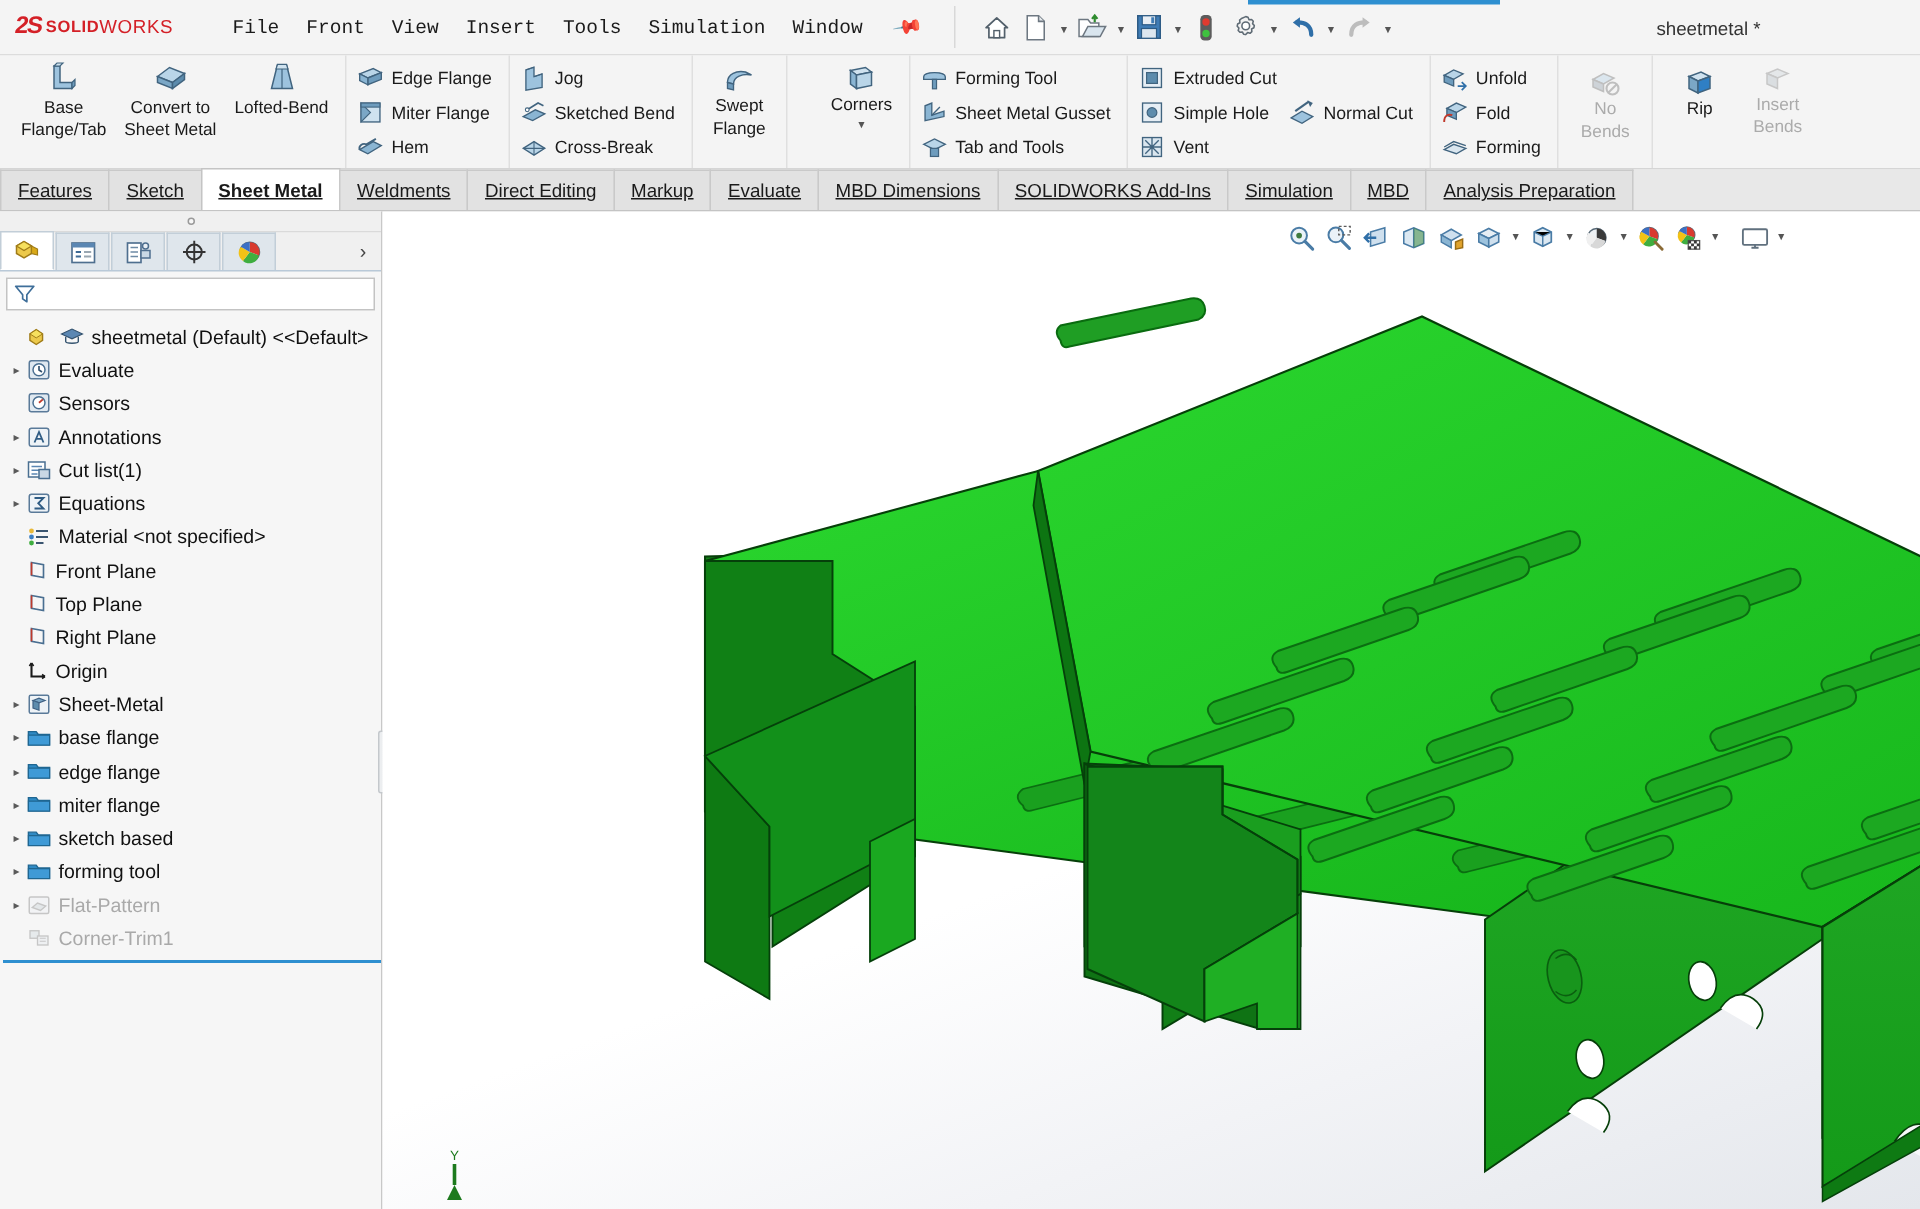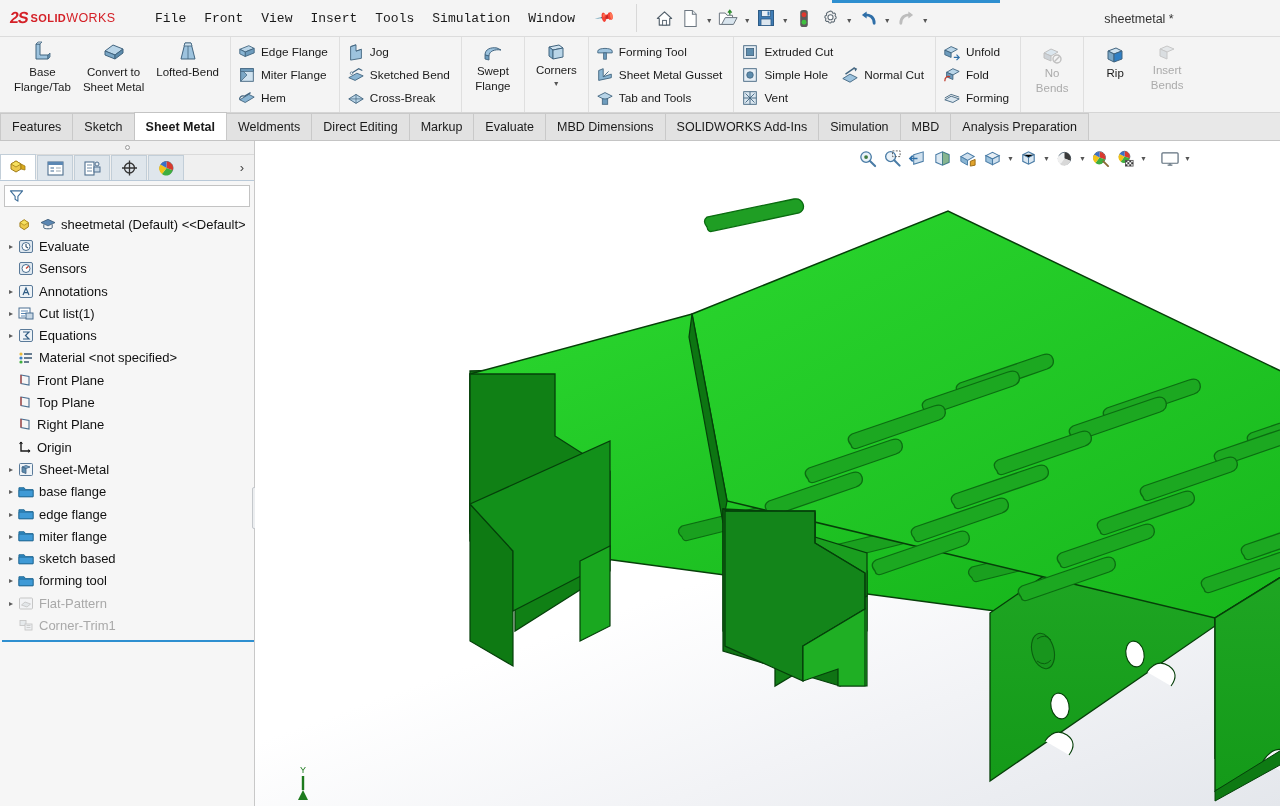--- a/index.html
+++ b/index.html
@@ -67,21 +67,21 @@
 
   
   .cmdtabs {
     position:absolute; left:0; top:113px; width:1280px; height:28px;
     background:#e8e8e8; border-bottom:1px solid #c4c4c4;
     display:flex; align-items:flex-end;
   }
   .ctab {
     height:27px; padding:0 11px; display:flex; align-items:center;
     font-size:12.5px; color:#1a1a1a; background:#e2e2e2;
-    border:1px solid #c9c9c9; border-bottom:none; margin-right:-1px; cursor:default;
+    border:1px solid #c9c9c9; border-bottom:none; margin-right:-1px; cursor:default;text-decoration:underline;
   }
   .ctab.active { background:#fff; font-weight:bold; border-color:#c4c4c4; height:28px; }
 
   
   .leftpanel {
     position:absolute; left:0; top:141px; width:255px; height:665px;
     background:#f6f6f6; border-right:1px solid #c8c8c8;
   }
   .panel-grip {
     height:14px; background:#f0f0f0; border-bottom:1px solid #dadada;
@@ -323,21 +323,21 @@
             <path d="M3 12 C3 6 9 4 15 5 L19 7 C13 6 7 8 7 13 Z" fill="#9dc3de" stroke="#41647f" stroke-width="1"></path>
             <path d="M3 12 L3 16 L7 17 L7 13 Z" fill="#6e9cbd" stroke="#41647f" stroke-width=".9"></path>
           </svg>
         </span>
         <span class="lbl">Swept</span>
         <span class="lbl">Flange</span>
       </div>
     </div>
 
     <div class="rgroup">
-      <div class="big-btn" style="padding-top:5px;">
+      <div class="big-btn" style="padding-top:5px;margin-left:18px;">
         <span class="ico">
           <svg width="22" height="20" viewBox="0 0 22 20">
             <path d="M4 5 L14 3 L18 6 L8 8 Z" fill="#cfe2ef" stroke="#41647f" stroke-width="1"></path>
             <path d="M4 5 L4 14 L8 17 L8 8 Z" fill="#8ab5d3" stroke="#41647f" stroke-width="1"></path>
             <path d="M8 8 L8 17 L18 15 L18 6 Z" fill="#b9d5e8" stroke="#41647f" stroke-width="1"></path>
           </svg>
         </span>
         <span class="lbl">Corners</span>
         <span class="drop-caret">▼</span>
       </div>

